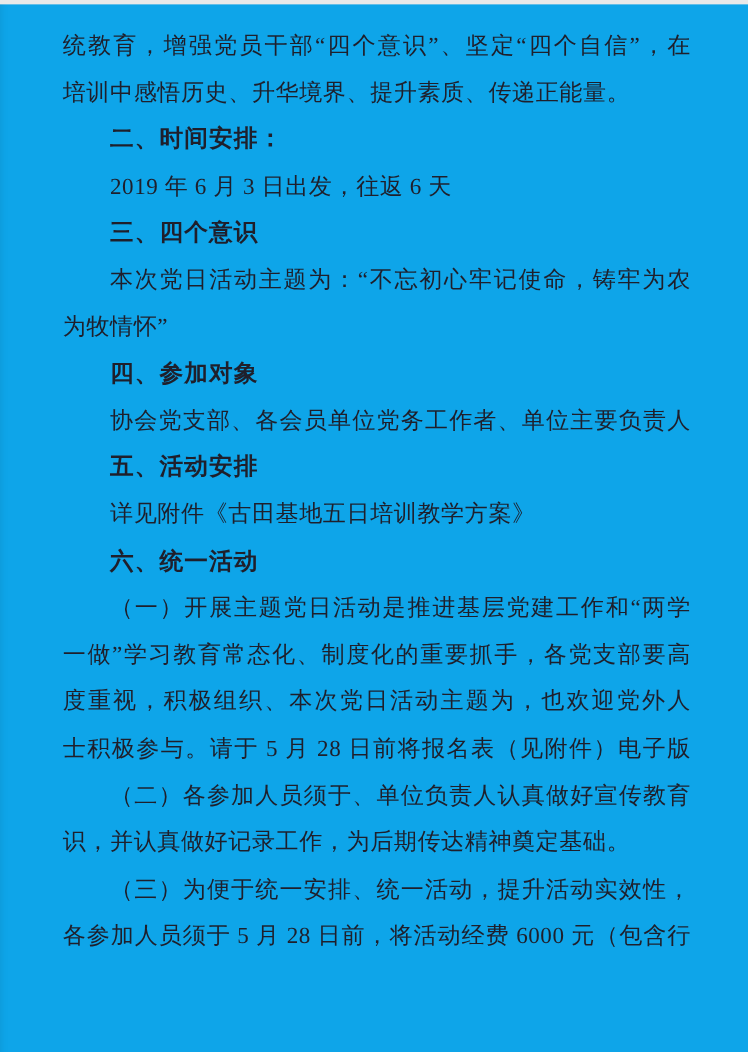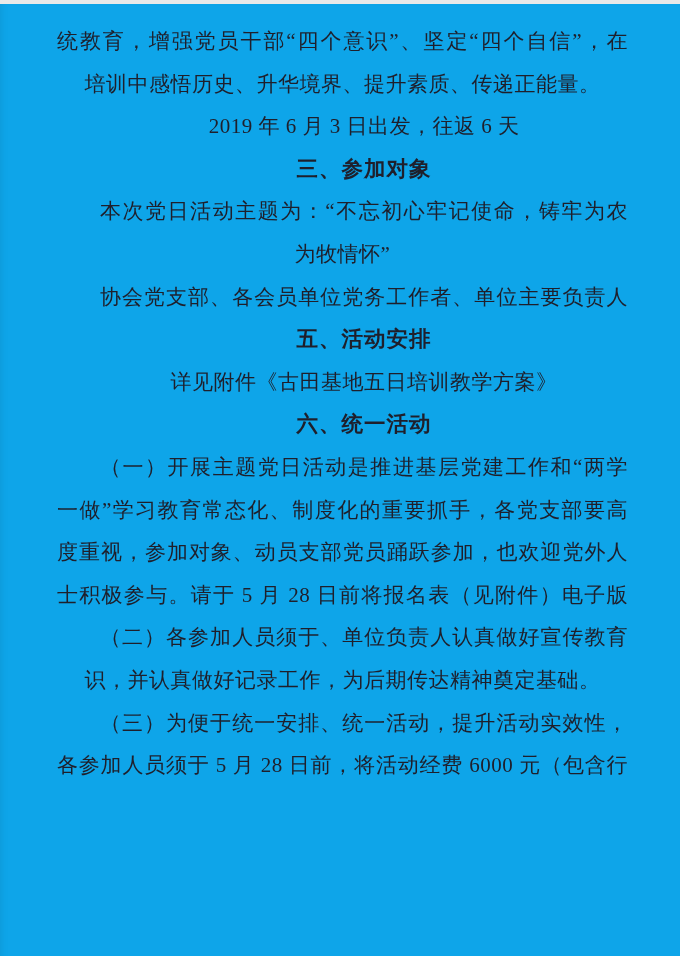--- a/index.html
+++ b/index.html
@@ -23,21 +23,20 @@
     top: 16px;
   }
   .line {
     height: 42.6px;
     line-height: 42.6px;
     font-family: "Liberation Serif", "DejaVu Serif", serif;
     font-size: 21px;
     letter-spacing: 0.5px;
     color: #1f1f2b;
     white-space: nowrap;
-    text-align: center;
   }
   .line.heading {
     font-family: "Liberation Sans", "DejaVu Sans", sans-serif;
     font-weight: 700;
     font-size: 21.5px;
     letter-spacing: 1px;
   }
   .line.indent {
     text-indent: 43px;
   }
@@ -52,30 +51,32 @@
     text-decoration-thickness: 1.5px;
   }
 </style>
 </head>
 <body>
 
 <div class="page">
   <div class="doc">
       <div class="line body fill">统教育，增强党员干部“四个意识”、坚定“四个自信”，在</div>
       <div class="line body">培训中感悟历史、升华境界、提升素质、传递正能量。</div>
+      <div class="line heading indent">二、时间安排：</div>
       <div class="line body indent">2019 年 6 月 3 日出发，往返 6 天</div>
-      <div class="line heading indent">三、参加对象</div>
+      <div class="line heading indent">三、四个意识</div>
       <div class="line body indent fill">本次党日活动主题为：“不忘初心牢记使命，铸牢为农</div>
       <div class="line body">为牧情怀”</div>
+      <div class="line heading indent">四、参加对象</div>
       <div class="line body indent fill">协会党支部、各会员单位党务工作者、单位主要负责人</div>
       <div class="line heading indent">五、活动安排</div>
       <div class="line body indent">详见附件《古田基地五日培训教学方案》</div>
       <div class="line heading indent">六、统一活动</div>
       <div class="line body indent fill">（一）开展主题党日活动是推进基层党建工作和“两学</div>
       <div class="line body fill">一做”学习教育常态化、制度化的重要抓手，各党支部要高</div>
-      <div class="line body fill">度重视，参加对象、动员支部党员踊跃参加，也欢迎党外人</div>
+      <div class="line body fill">度重视，积极组织、本次党日活动主题为，也欢迎党外人</div>
       <div class="line body fill">士积极参与。请于 5 月 28 日前将报名表（见附件）电子版</div>
       <div class="line body indent fill">（二）各参加人员须于、单位负责人认真做好宣传教育</div>
       <div class="line body">识，并认真做好记录工作，为后期传达精神奠定基础。</div>
       <div class="line body indent fill">（三）为便于统一安排、统一活动，提升活动实效性，</div>
       <div class="line body fill"><span>各参加人员须于 5 月 28 日前，将活动经费 </span><span class="u">6000 元</span><span>（包含行</span></div>
     </div>
 </div>
 
 </body></html>

